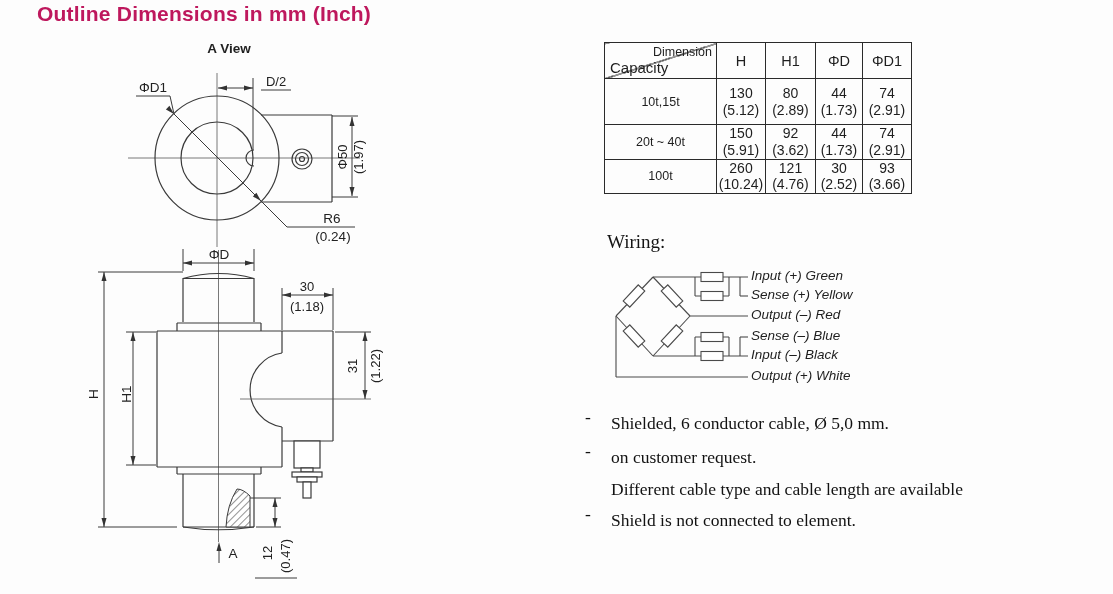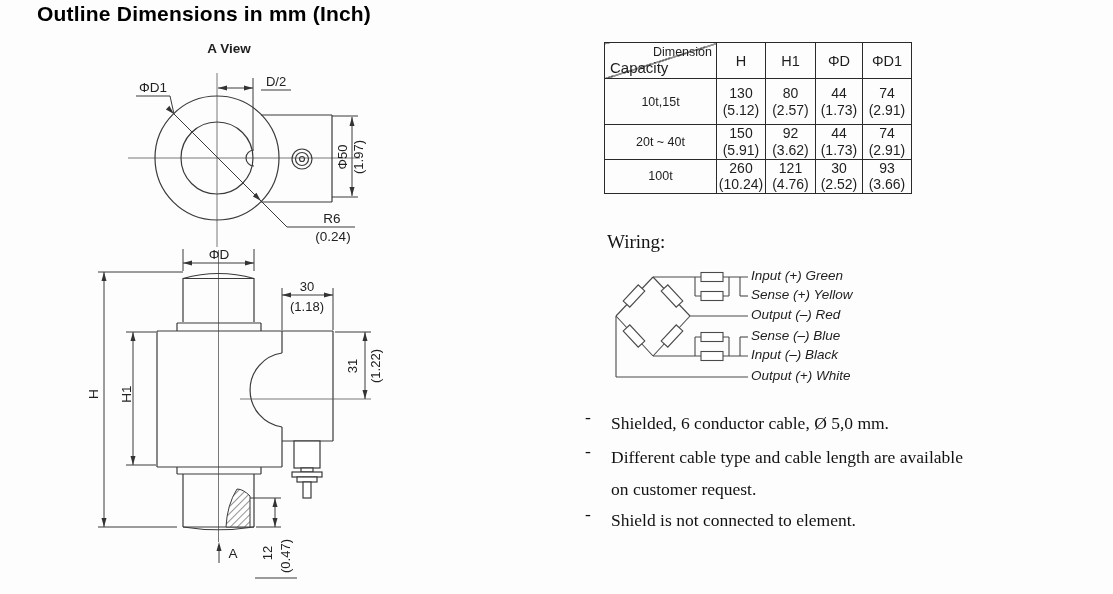--- a/index.html
+++ b/index.html
@@ -1,20 +1,20 @@
 <!DOCTYPE html>
 <html><head>
 <meta charset="utf-8">
 <style>
   html,body{margin:0;padding:0;}
   body{width:1113px;height:594px;position:relative;background:#fdfdfd;overflow:hidden;
        font-family:"Liberation Sans",sans-serif;color:#1f1f1f;}
   .abs{position:absolute;}
   
-  #title{left:37px;top:2px;font-size:21px;font-weight:700;letter-spacing:.2px;color:#000000;}
+  #title{left:37px;top:2px;font-size:21px;font-weight:700;letter-spacing:.2px;color:#be185d;}
   
   #drawing{left:0;top:0;}
   svg text{font-family:"Liberation Sans",sans-serif;fill:#222;}
   
   #dimtable{left:604px;top:42px;border-collapse:collapse;table-layout:fixed;width:307px;}
   #dimtable td,#dimtable th{border:1.5px solid #2a2a2a;text-align:center;vertical-align:middle;
        padding:0;font-weight:400;color:#1e1e1e;}
   #dimtable .colhead{font-size:14.5px;}
   #dimtable .cap{font-size:12.5px;}
   #dimtable .val{font-size:14px;line-height:1.2;border-radius:11px;}
@@ -275,21 +275,21 @@
     <th class="colhead">ΦD1</th>
   </tr>
   <tr style="height:46px">
     <td class="cap">10t,15t</td>
     <td class="val">
           <div>130</div>
           <div>(5.12)</div>
         </td>
     <td class="val">
           <div>80</div>
-          <div>(2.57)</div>
+          <div>(2.89)</div>
         </td>
     <td class="val">
           <div>44</div>
           <div>(1.73)</div>
         </td>
     <td class="val">
           <div>74</div>
           <div>(2.91)</div>
         </td>
   </tr>
@@ -344,22 +344,22 @@
 
 <div class="note" style="top:407px">
   <span class="bullet">-</span>
   <div class="ntext">
       <div class="l">Shielded, 6 conductor cable, Ø 5,0 mm.</div>
     </div>
 </div>
 <div class="note" style="top:441px">
   <span class="bullet">-</span>
   <div class="ntext">
+    <div class="l">on customer request.</div>
     <div class="l">Different cable type and cable length are available</div>
-    <div class="l">on customer request.</div>
   </div>
 </div>
 <div class="note" style="top:504px">
   <span class="bullet">-</span>
   <div class="ntext">
       <div class="l">Shield is not connected to element.</div>
     </div>
 </div>
 
 </body></html>

